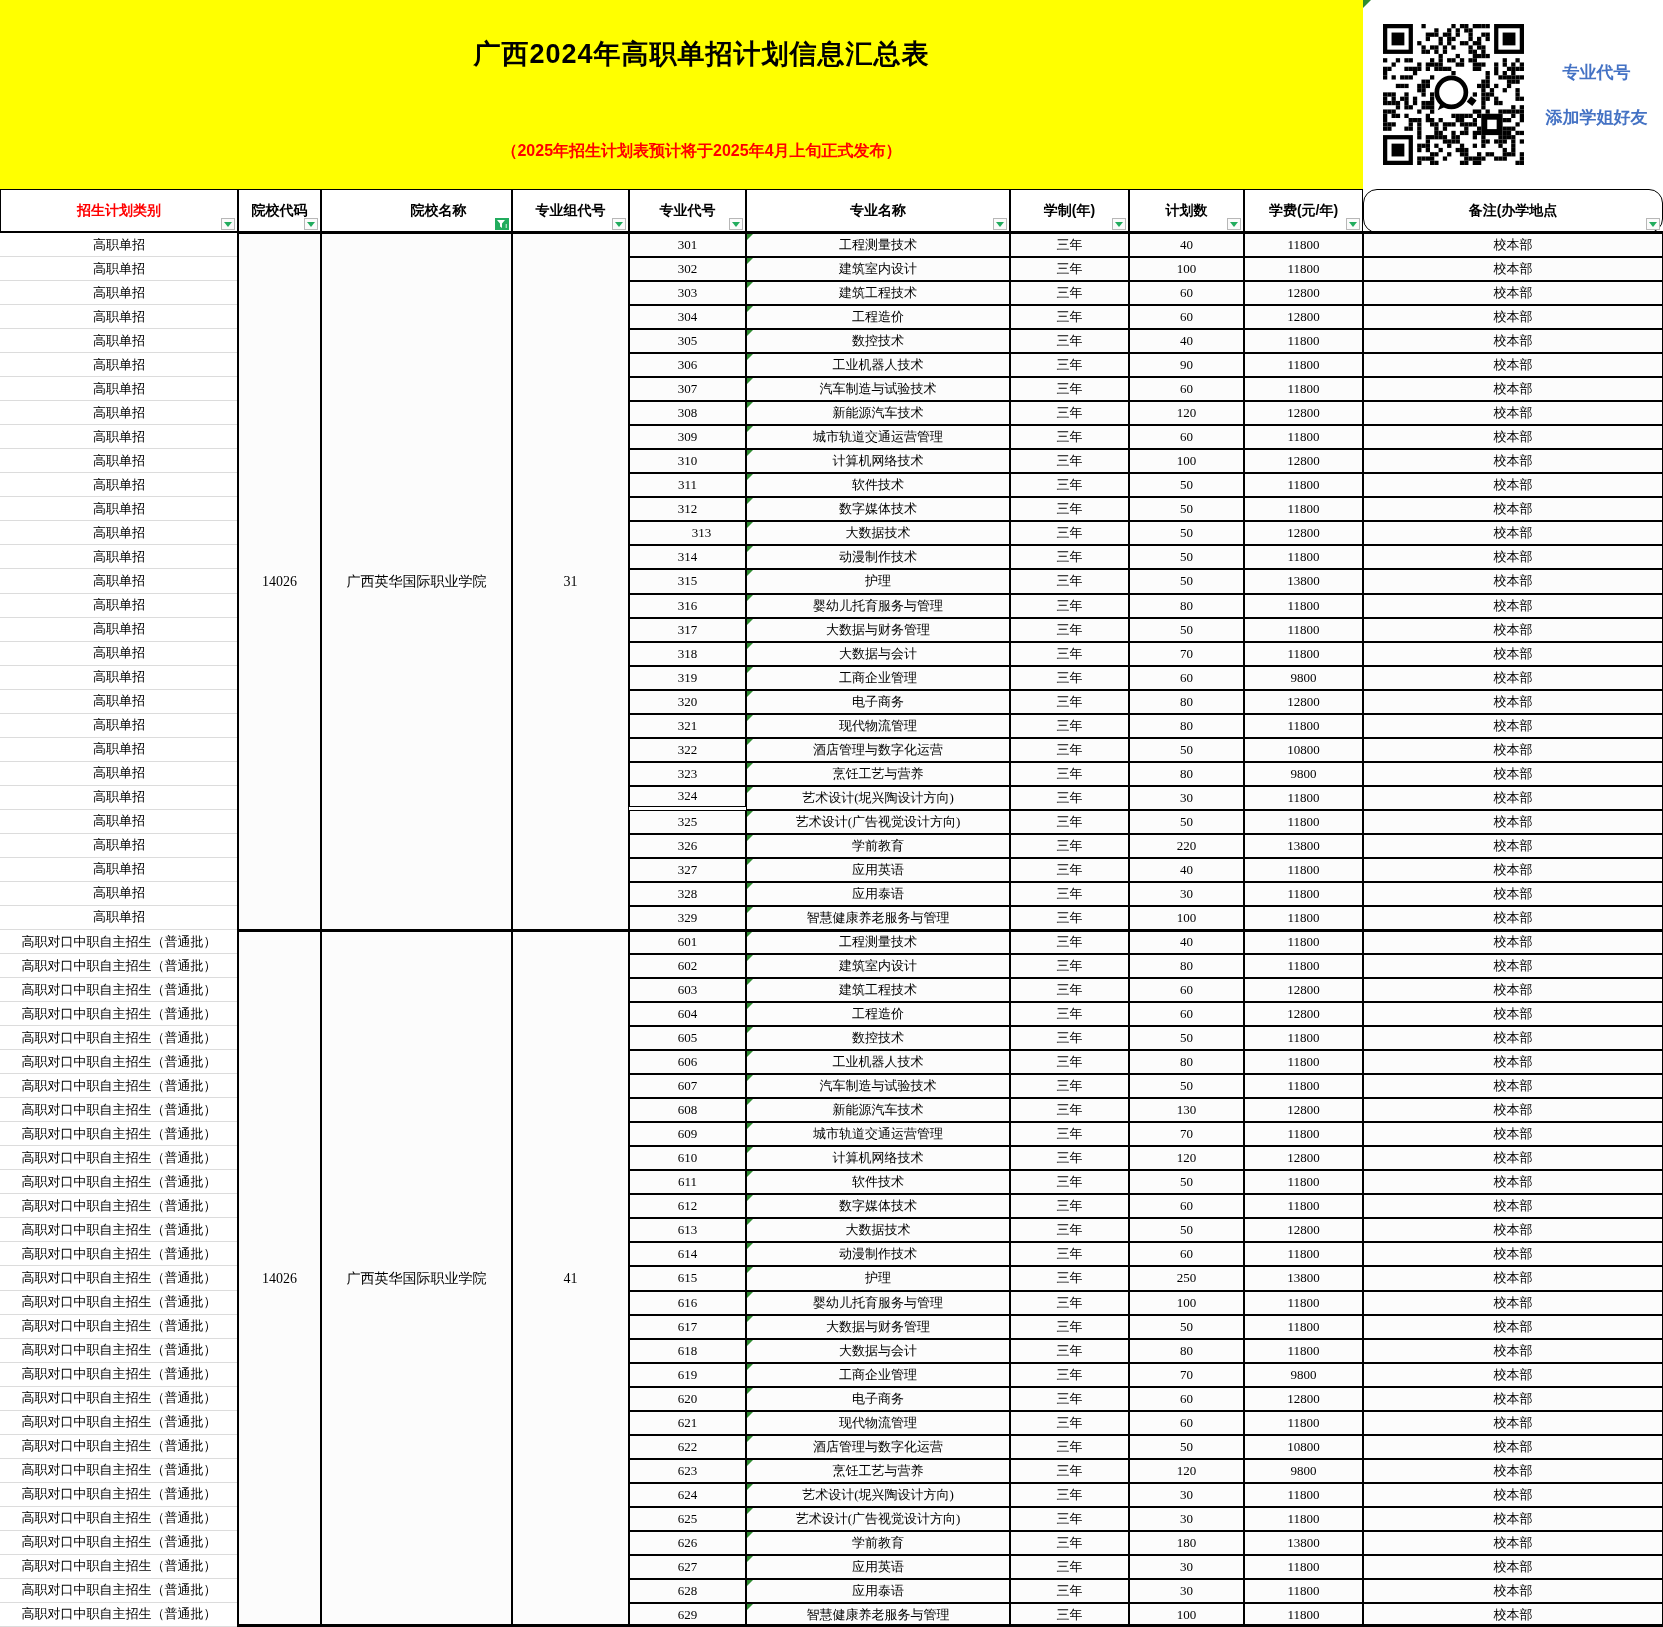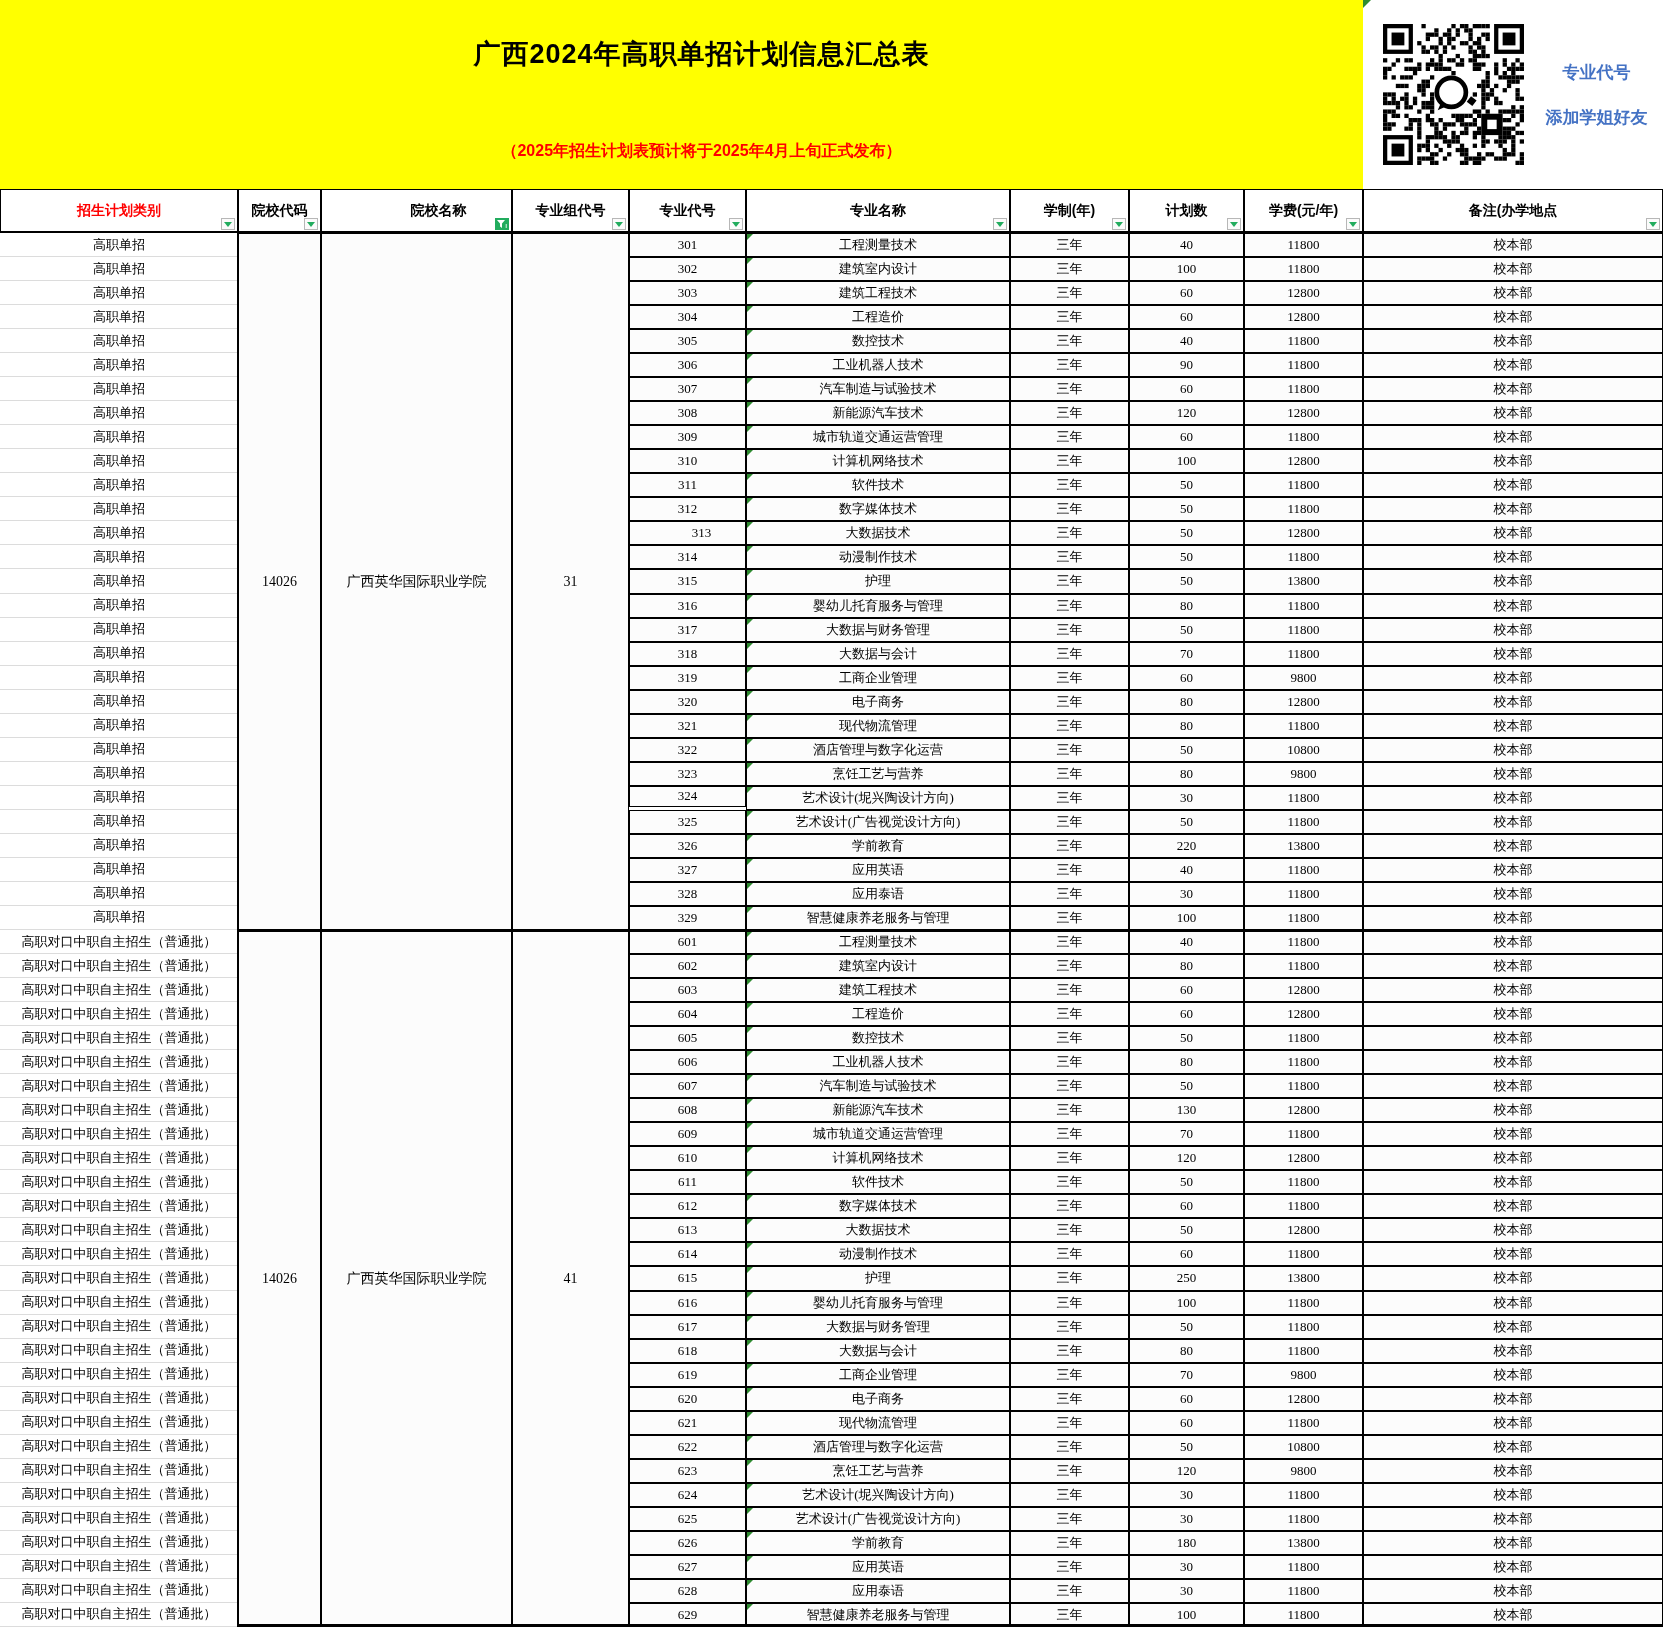--- a/index.html
+++ b/index.html
@@ -478,21 +478,21 @@
         <div class="filter-btn">
           <span class="tri"></span>
         </div>
       </div>
       <div class="hcell" style="left: 1244px; top: 189px; width: 119px; height: 44px;">
         <div class="hlabel">学费(元/年)</div>
         <div class="filter-btn">
           <span class="tri"></span>
         </div>
       </div>
-      <div class="hcell" style="left: 1363px; top: 189px; width: 300px; height: 44px;">
+      <div class="hcell" style="left: 1363px; top: 189px; width: 300px; height: 44px; border-radius: 14px;">
         <div class="hlabel">备注(办学地点</div>
         <div class="filter-btn">
           <span class="tri"></span>
         </div>
       </div>
       <div class="catcell" style="left: 0px; top: 233px; width: 238px; height: 24.0345px;">高职单招</div>
       <div class="catcell" style="left: 0px; top: 257.034px; width: 238px; height: 24.0345px;">高职单招</div>
       <div class="catcell" style="left: 0px; top: 281.069px; width: 238px; height: 24.0345px;">高职单招</div>
       <div class="catcell" style="left: 0px; top: 305.103px; width: 238px; height: 24.0345px;">高职单招</div>
       <div class="catcell" style="left: 0px; top: 329.138px; width: 238px; height: 24.0345px;">高职单招</div>

